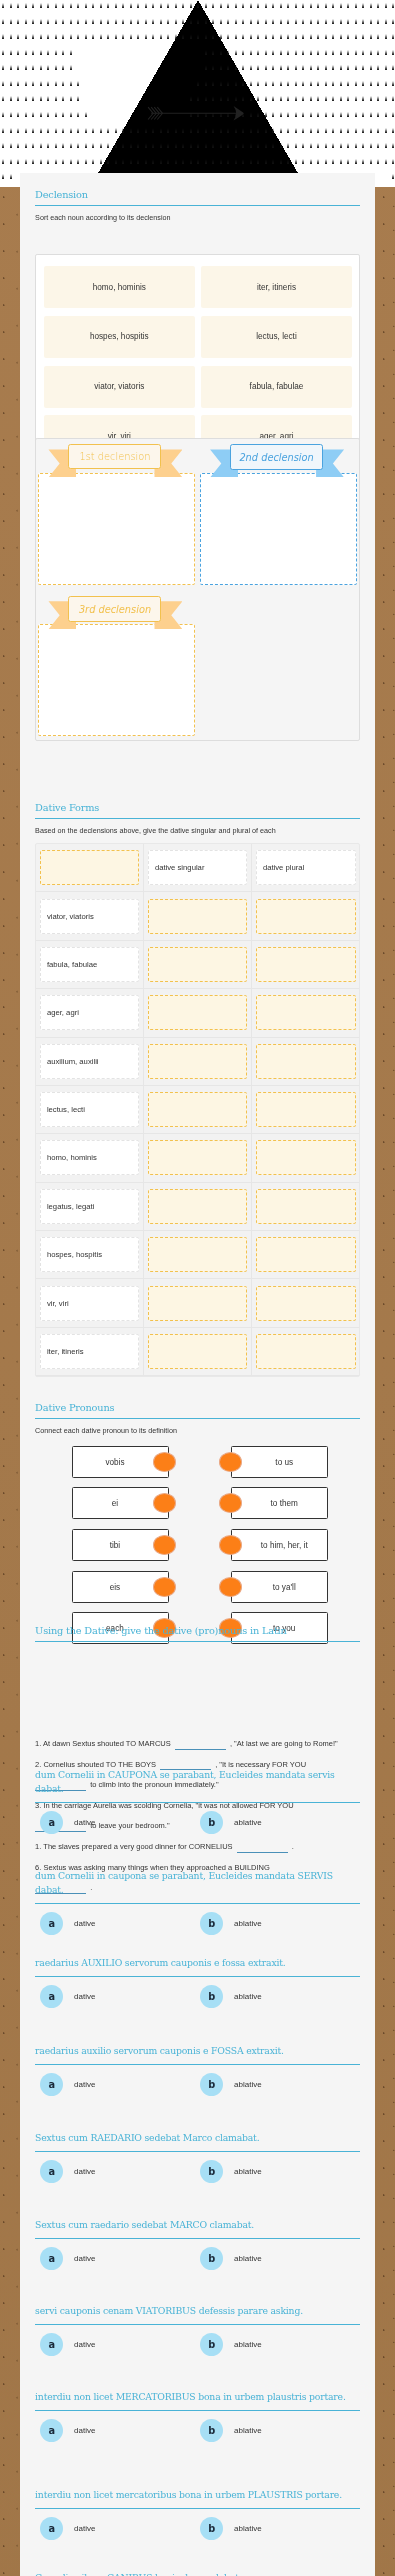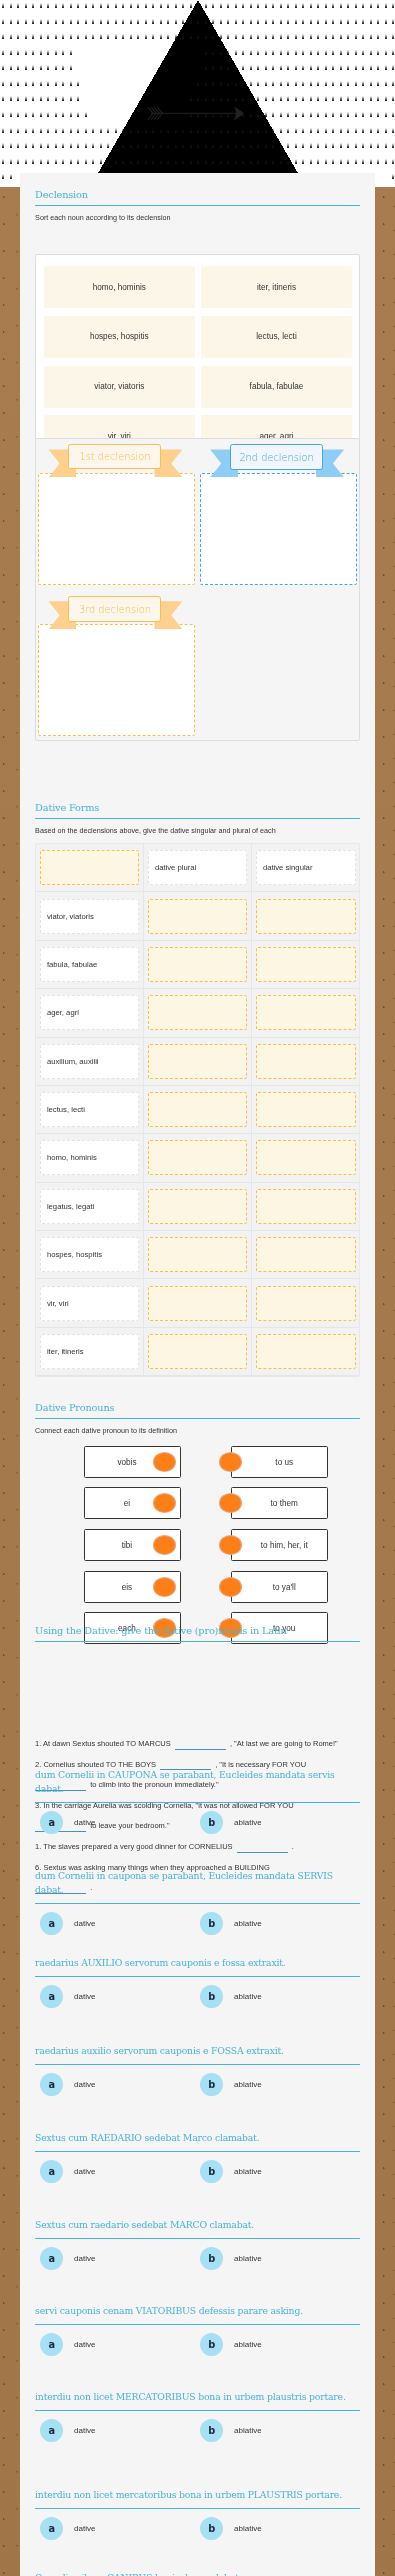--- a/index.html
+++ b/index.html
@@ -94,21 +94,21 @@
   .ribbon-tail.left { clip-path: polygon(0 0, 100% 0, 100% 100%, 0 100%, 40% 50%); }
   .ribbon-tail.right { clip-path: polygon(0 0, 100% 0, 60% 50%, 100% 100%, 0 100%); }
   .blue .ribbon-tail { background: #8ecdf5; }
   .banner-box {
     position: absolute; left: 20px; top: 0; width: 93px;
     background: #fcf6ec; border: 1px solid #f2c14e; border-radius: 2.6px;
     color: #f2c14e; font-size: 9.8px; text-align: center; line-height: 23px;
     font-family: "DejaVu Sans", sans-serif; font-weight: 300;
   }
   .blue .banner-box { background: #f0f6fb; border-color: #4aa3df; color: #4aa3df; }
-  .banner-box.tall { line-height: 23px; padding: 0.5px 0; }
+  .banner-box.tall { line-height: 23px; padding: 0.5px 0; font-style: italic; }
   
   .forms-table {
     position: absolute; left: 15.5px; top: 93px; width: 325px;
     background: #f2f2f2; border: 0.5px solid #e8e8e8; border-radius: 2.1px;
   }
   .forms-row { display: flex; border-bottom: 0.5px solid #e6e6e6; }
   .forms-cell { flex: 0 0 108px; padding: 6.2px 4.1px; border-right: 0.5px solid #e6e6e6; }
   .forms-cell:last-child { border-right: none; }
   .cell-box {
     height: 100%; min-height: 35px; border-radius: 2.1px; display: flex; align-items: center;
@@ -116,21 +116,21 @@
   }
   .cell-box.static { background: #fff; border: 0.8px dashed #e3e3e3; }
   .cell-box.drop { background: #fdf6e3; border: 0.8px dashed #f2c14e; }
   
   .match-row { position: absolute; left: 48px; width: 260px; height: 32px; }
   .match-card {
     position: absolute; top: 0; width: 97px; height: 32px; background: #fff;
     border: 0.5px solid #333; border-radius: 1.5px;
     display: flex; align-items: center; justify-content: center; font-size: 8.2px; color: #333;
   }
-  .match-card.left { left: 16px; padding-right: 10.3px; }
+  .match-card.left { left: 4px; padding-right: 10.3px; }
   .match-card.right { left: 163px; padding-left: 10.3px; }
   .dot {
     position: absolute; top: 6.2px; width: 23px; height: 19.6px; border-radius: 50%;
     background: #fc7f17; border: 1px solid #e9a987;
   }
   .dot.left { left: 85px; }
   .dot.right { left: 151px; }
   
   .fill {
     position: absolute; left: 15.5px; top: 1546px; width: 330px;
@@ -876,24 +876,24 @@
   </div>
 
   <div class="section-title" style="top:629px;">Dative Forms</div>
   <div class="instr" style="top:653px;">Based on the declensions above, give the dative singular and plural of each</div>
   <div class="forms-table" style="top:670px;" id="forms-table">
     <div class="forms-row">
       <div class="forms-cell">
           <div class="cell-box drop"></div>
         </div>
       <div class="forms-cell">
+          <div class="cell-box static">dative singular</div>
+        </div>
+      <div class="forms-cell">
           <div class="cell-box static">dative plural</div>
-        </div>
-      <div class="forms-cell">
-          <div class="cell-box static">dative singular</div>
         </div>
     </div>
   <div class="forms-row">
         <div class="forms-cell">
           <div class="cell-box static">viator, viatoris</div>
         </div>
         <div class="forms-cell">
           <div class="cell-box drop"></div>
         </div>
         <div class="forms-cell">

